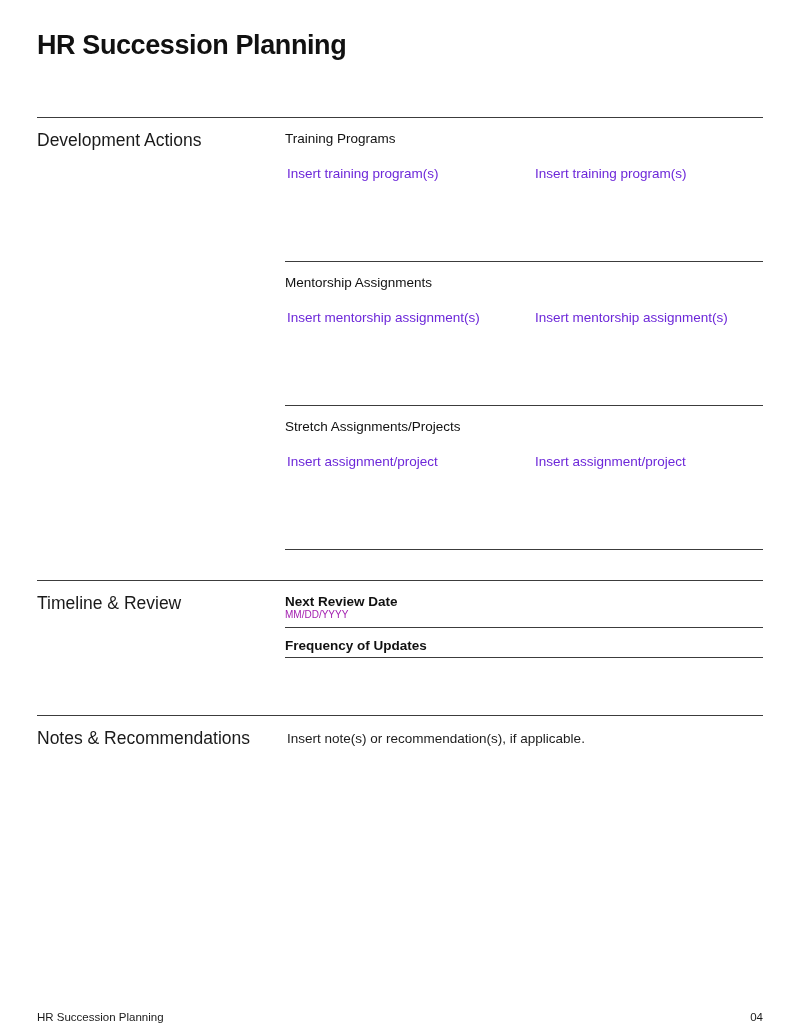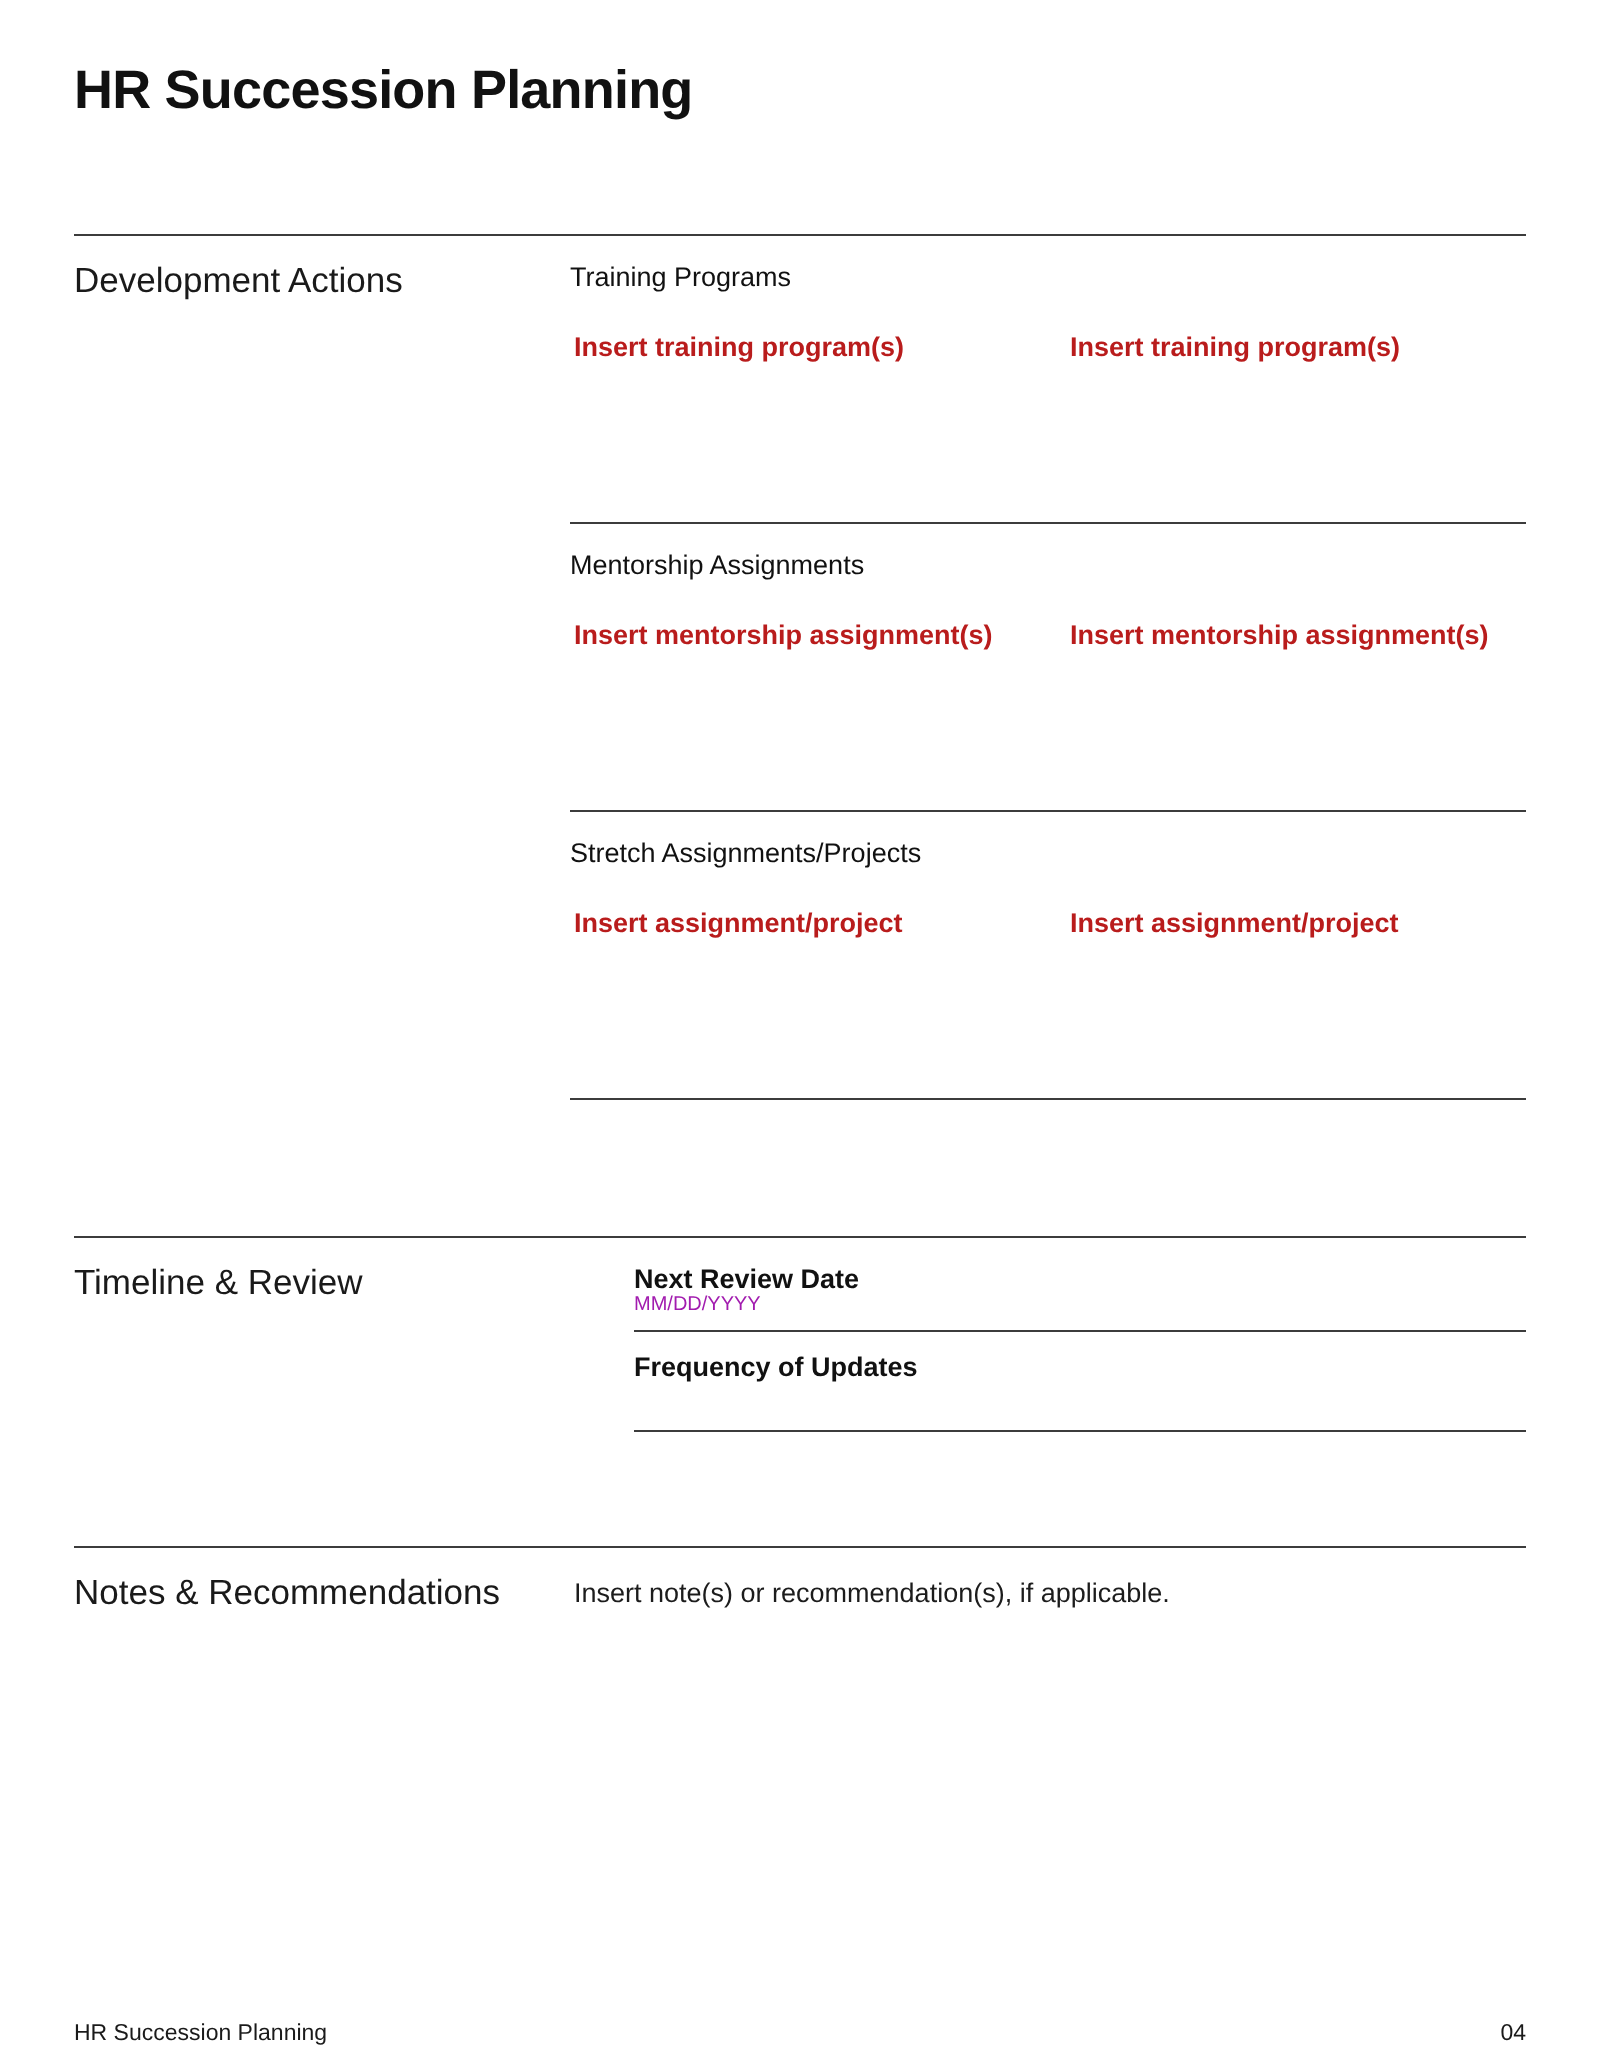--- a/index.html
+++ b/index.html
@@ -51,36 +51,36 @@
     font-size: 13.5px;
     font-weight: 400;
     color: #111111;
   }
   .placeholder-row {
     display: flex;
     margin-top: 20px;
   }
   .placeholder-cell {
     font-size: 13.5px;
-    font-weight: 700;
-    color: #b91c1c;
+    font-weight: 400;
+    color: #6d28d9;
     padding-left: 2px;
   }
   .placeholder-cell.col-left { width: 248px; flex-shrink: 0; }
   .placeholder-cell.col-right { flex: 1 1 auto; }
 
   
-  .section-timeline { margin-top: 68px; gap: 32px; }
+  .section-timeline { margin-top: 30px; }
   .trow {
     display: flex;
     padding: 13px 0 7px 0;
     border-bottom: 1px solid #3c3c3c;
     flex-direction: column;
   }
-  .trow + .trow { padding-top: 10px; padding-bottom: 24px; }
+  .trow + .trow { padding-top: 10px; padding-bottom: 4px; }
   .trow-label {
     width: 248px;
     flex-shrink: 0;
     font-size: 13.5px;
     font-weight: 700;
     color: #111111;
   }
   .trow-value {
     flex: 1 1 auto;
     font-size: 10px;

